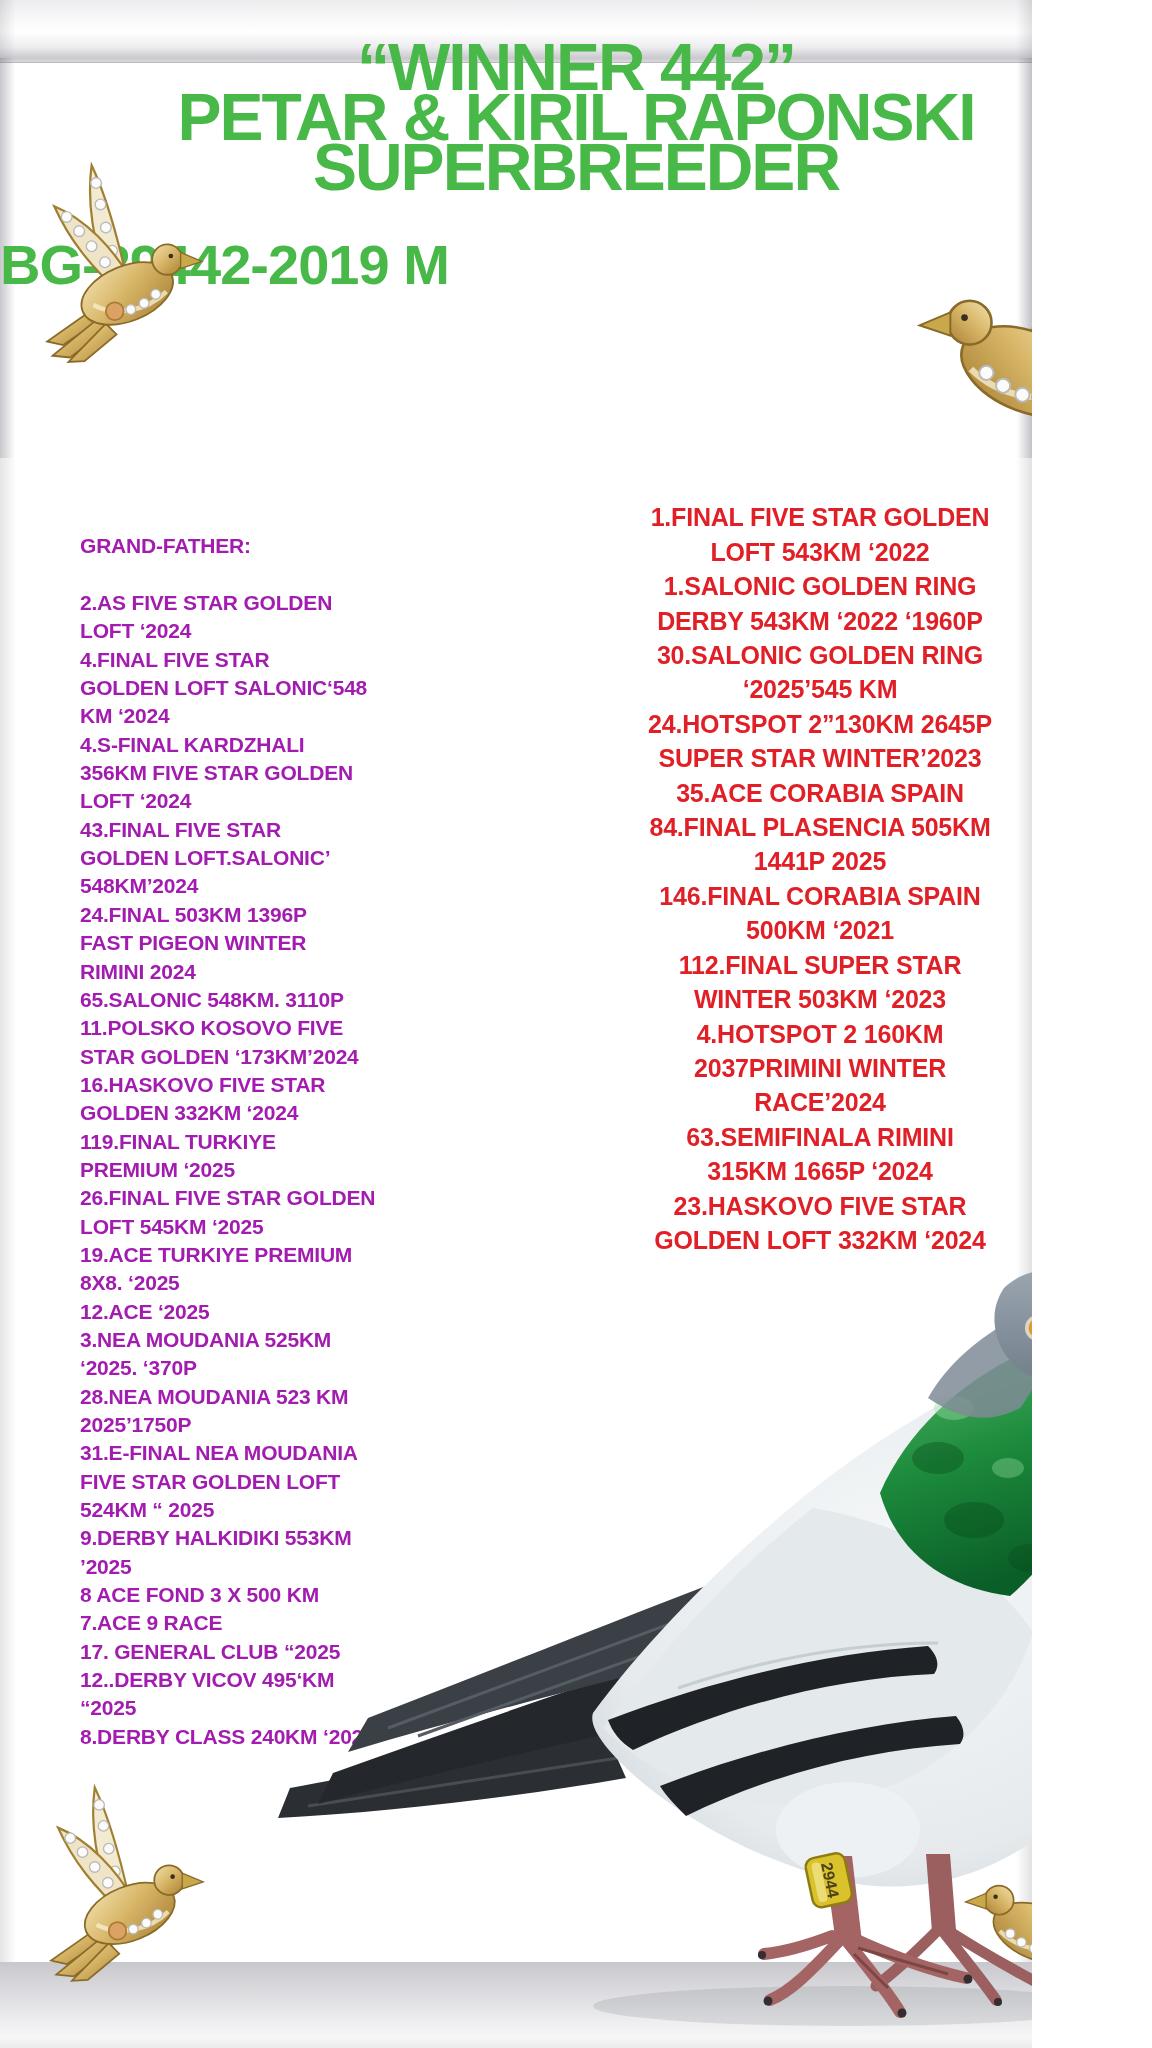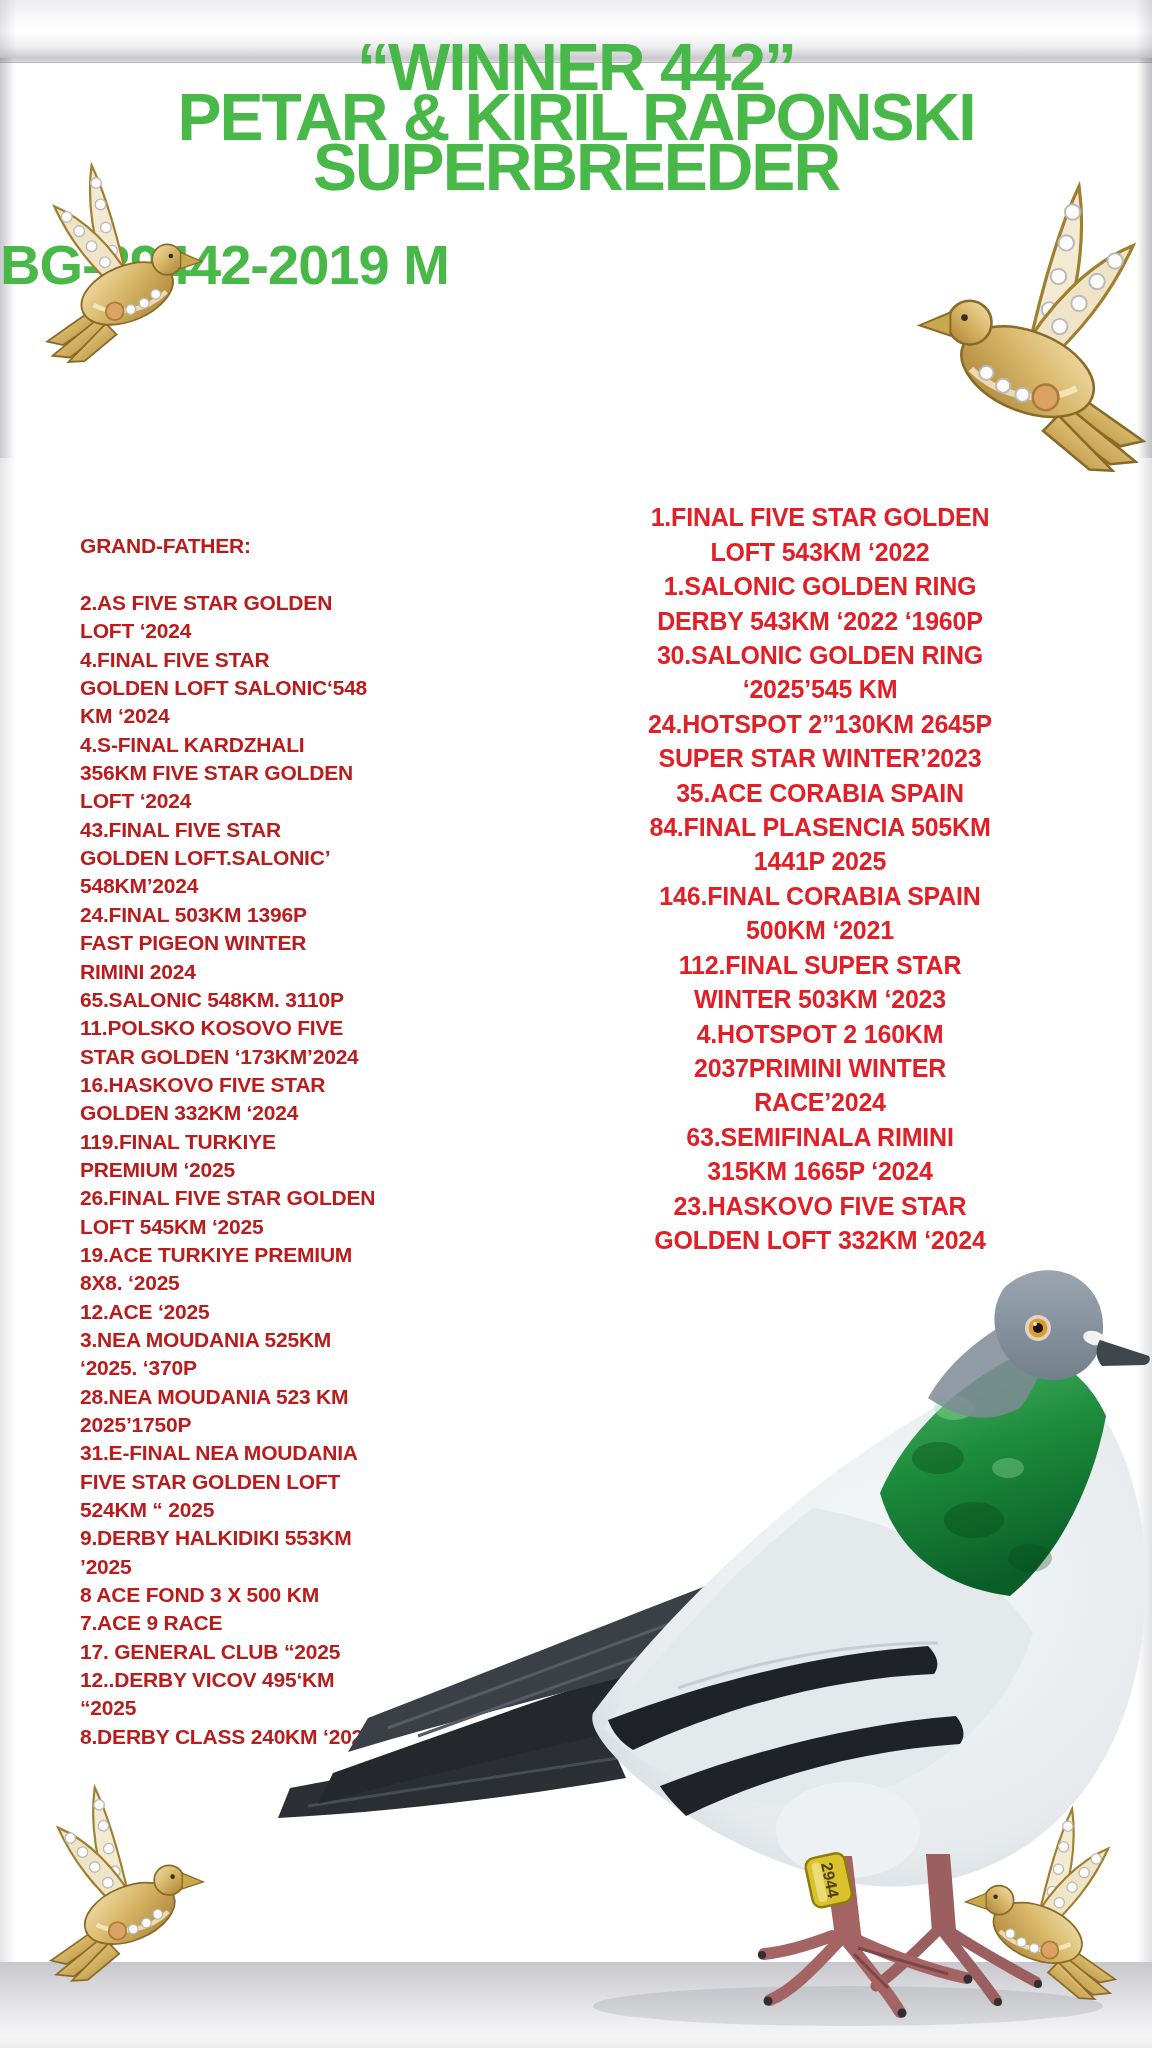--- a/index.html
+++ b/index.html
@@ -1,16 +1,16 @@
 <!DOCTYPE html>
 <html><head>
 <meta charset="utf-8">
 <style>
   html,body{margin:0;padding:0;background:#ffffff;}
-  .stage{position:relative;width:1152px;height:2048px;background:#ffffff;overflow:hidden;
+  .stage{position:relative;width:1032px;height:2048px;background:#ffffff;overflow:hidden;
          font-family:"Liberation Sans","DejaVu Sans",sans-serif;font-weight:700;}
 
   
   .top-roll{position:absolute;left:0;top:0;width:1152px;height:62px;
     background:linear-gradient(180deg,#ececee 0%,#f8f8f9 28%,#ffffff 52%,#ededf0 76%,#c9c9ce 94%,#dadadd 100%);
     border-bottom:1px solid #b9b9be;}
   .edge{position:absolute;top:0;height:2048px;width:16px;}
   .edge.left{left:0;background:linear-gradient(90deg,rgba(110,110,120,.18),rgba(110,110,120,0));}
   .edge.right{right:0;background:linear-gradient(270deg,rgba(110,110,120,.20),rgba(110,110,120,0));}
   .edge-top-accent{position:absolute;top:58px;height:400px;width:14px;}
@@ -19,21 +19,21 @@
   .floor{position:absolute;left:0;top:1962px;width:1152px;height:86px;
     background:linear-gradient(180deg,#c7c7cc 0%,#d9d9dd 30%,#ececee 65%,#f6f6f7 88%,#ebebed 100%);}
 
   
   .title{position:absolute;left:0;top:42px;width:1152px;text-align:center;color:#48b948;
          font-size:66px;line-height:50px;letter-spacing:-2px;white-space:pre-line;}
   .ring-no{position:absolute;left:0;top:236px;width:1152px;text-align:left;color:#48b948;
          font-size:56px;line-height:58px;letter-spacing:-1px;}
 
   
-  .gf-col{position:absolute;left:80px;top:504px;width:330px;color:#b91c1c;
+  .gf-col{position:absolute;left:80px;top:504px;width:330px;color:#a21caf;
           font-size:21px;line-height:28.35px;letter-spacing:-0.2px;white-space:pre-line;text-align:left;}
   .f-col{position:absolute;left:560px;top:444px;width:520px;color:#e01f26;
           font-size:25px;line-height:34.4px;letter-spacing:-0.2px;white-space:pre-line;text-align:center;}
   .f-col .results{margin-top:22px;}
 
   .dove{position:absolute;}
   .dove.flip svg{transform:scaleX(-1);}
   .pigeon{position:absolute;left:248px;top:1258px;width:904px;height:790px;}
   svg{display:block;}
 </style>

